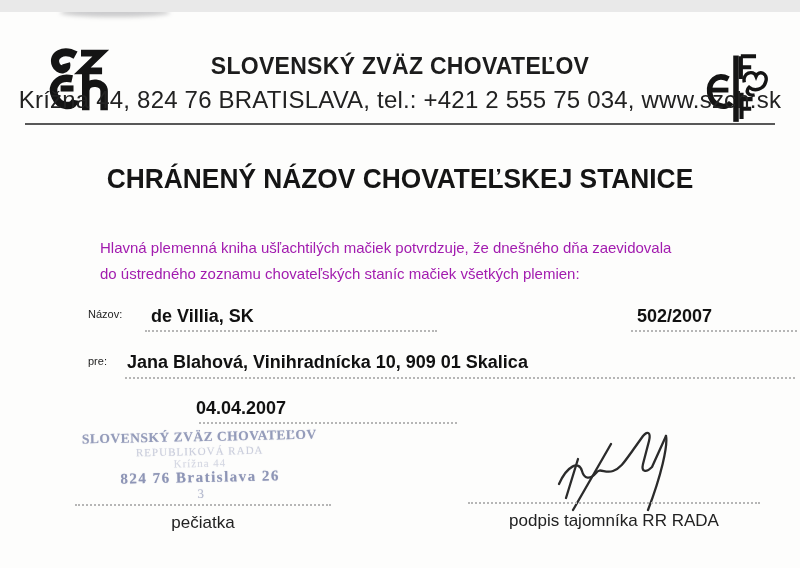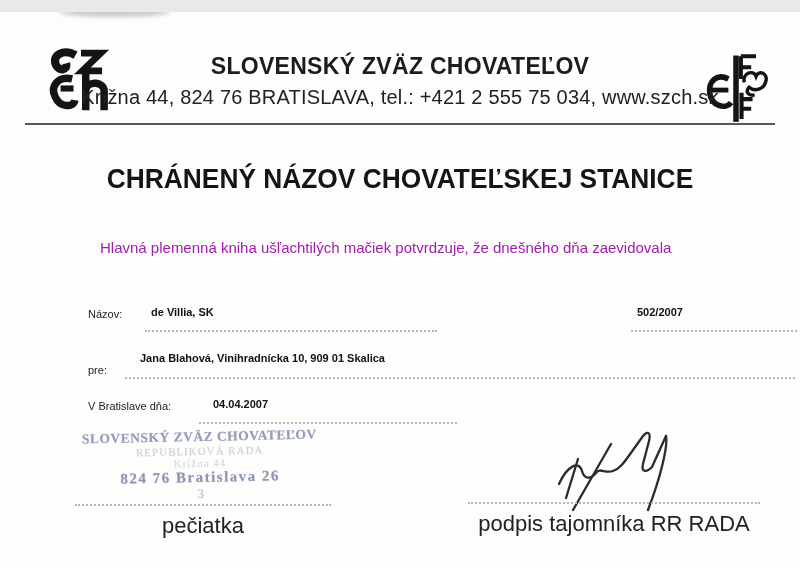--- a/index.html
+++ b/index.html
@@ -12,47 +12,47 @@
   .smudge {
     left:60px; top:-4px; width:110px; height:9px;
     background:rgba(90,90,95,.30); border-radius:50%; filter:blur(2px);
   }
   .org-name {
     left:0; top:41px; width:800px; text-align:center;
     font-size:23px; font-weight:bold; letter-spacing:.3px;
   }
   .org-addr {
     left:0; top:74px; width:800px; text-align:center;
-    font-size:20px; letter-spacing:.2px; color:#222;
+    font-size:24px; letter-spacing:.2px; color:#222;
   }
   .rule { left:25px; top:111px; width:750px; height:2px; background:#585858; }
   .doc-title {
     left:0; top:151px; width:800px; text-align:center;
     font-size:28px; font-weight:bold; transform:scaleX(.94);
     letter-spacing:0; color:#151515;
   }
   .intro {
     left:100px; top:223px; width:660px;
     font-size:15px; line-height:26px; color:#a21caf;
   }
   .lbl  { font-size:11px; color:#222; }
-  .val  { font-size:11px; font-weight:bold; color:#111; }
+  .val  { font-size:18px; font-weight:bold; color:#111; }
   .dots { height:0; border-bottom:2px dotted #b6b6b6; }
   .stamp {
     left:80px; top:417px; width:240px; text-align:center;
     font-family:"Liberation Serif", serif; color:#7b84aa;
     transform:rotate(-1.2deg);
     text-shadow:0 0 1px rgba(123,132,170,.55);
   }
   .stamp .s1 { font-size:13.5px; font-weight:bold; opacity:.80; letter-spacing:.5px; }
   .stamp .s2 { font-size:11px;   opacity:.38; letter-spacing:1px; }
   .stamp .s3 { font-size:11px;   opacity:.30; letter-spacing:1px; }
   .stamp .s4 { font-size:15px;   font-weight:bold; opacity:.85; letter-spacing:1.5px; }
   .stamp .s5 { font-size:13px;   opacity:.55; }
-  .caption { font-size:22px; color:#222; text-align:center; }
+  .caption { font-size:17px; color:#222; text-align:center; }
 </style>
 </head>
 <body>
 
 <div class="page">
 
   <div class="abs smudge"></div>
 
   <svg class="abs" style="left:47px; top:35px;" width="68" height="68" viewBox="0 0 100 100">
     <g stroke="#141414" fill="none" stroke-linecap="butt">
@@ -78,35 +78,35 @@
 
   <div class="abs org-name">SLOVENSKÝ ZVÄZ CHOVATEĽOV</div>
   <div class="abs org-addr">Krížna 44, 824 76 BRATISLAVA, tel.: +421 2 555 75 034,  www.szch.sk</div>
 
   <div class="abs rule"></div>
 
   <div class="abs doc-title">CHRÁNENÝ NÁZOV CHOVATEĽSKEJ STANICE</div>
 
   <div class="abs intro">
     <div>Hlavná plemenná kniha ušľachtilých mačiek potvrdzuje, že dnešného dňa zaevidovala</div>
+    <div>do ústredného zoznamu chovateľských staníc mačiek všetkých plemien:</div>
   </div>
 
   <div class="abs lbl" style="left:88px; top:296px;">Názov:</div>
   <div class="abs val" style="left:151px; top:294px;">de Villia, SK</div>
   <div class="abs dots" style="left:145px; top:318px; width:292px;"></div>
 
   <div class="abs val" style="left:637px; top:294px;">502/2007</div>
   <div class="abs dots" style="left:631px; top:318px; width:166px;"></div>
 
-  <div class="abs lbl" style="left:88px; top:352px;">pre:</div>
-  <div class="abs val" style="left:140px; top:340px;">Jana Blahová, Vinihradnícka 10, 909 01 Skalica</div>
+  <div class="abs lbl" style="left:88px; top:343px;">pre:</div>
+  <div class="abs val" style="left:127px; top:340px;">Jana Blahová, Vinihradnícka 10, 909 01 Skalica</div>
   <div class="abs dots" style="left:125px; top:365px; width:670px;"></div>
 
-  <div class="abs lbl" style="left:88px; top:388px;">V Bratislave dňa:</div>
-  <div class="abs val" style="left:213px; top:386px;">04.04.2007</div>
+  <div class="abs val" style="left:196px; top:386px;">04.04.2007</div>
   <div class="abs dots" style="left:199px; top:410px; width:258px;"></div>
 
   <div class="abs stamp">
     <div class="s1">SLOVENSKÝ ZVÄZ CHOVATEĽOV</div>
     <div class="s2">REPUBLIKOVÁ RADA</div>
     <div class="s3">Krížna 44</div>
     <div class="s4">824 76 Bratislava 26</div>
     <div class="s5">3</div>
   </div>
 

